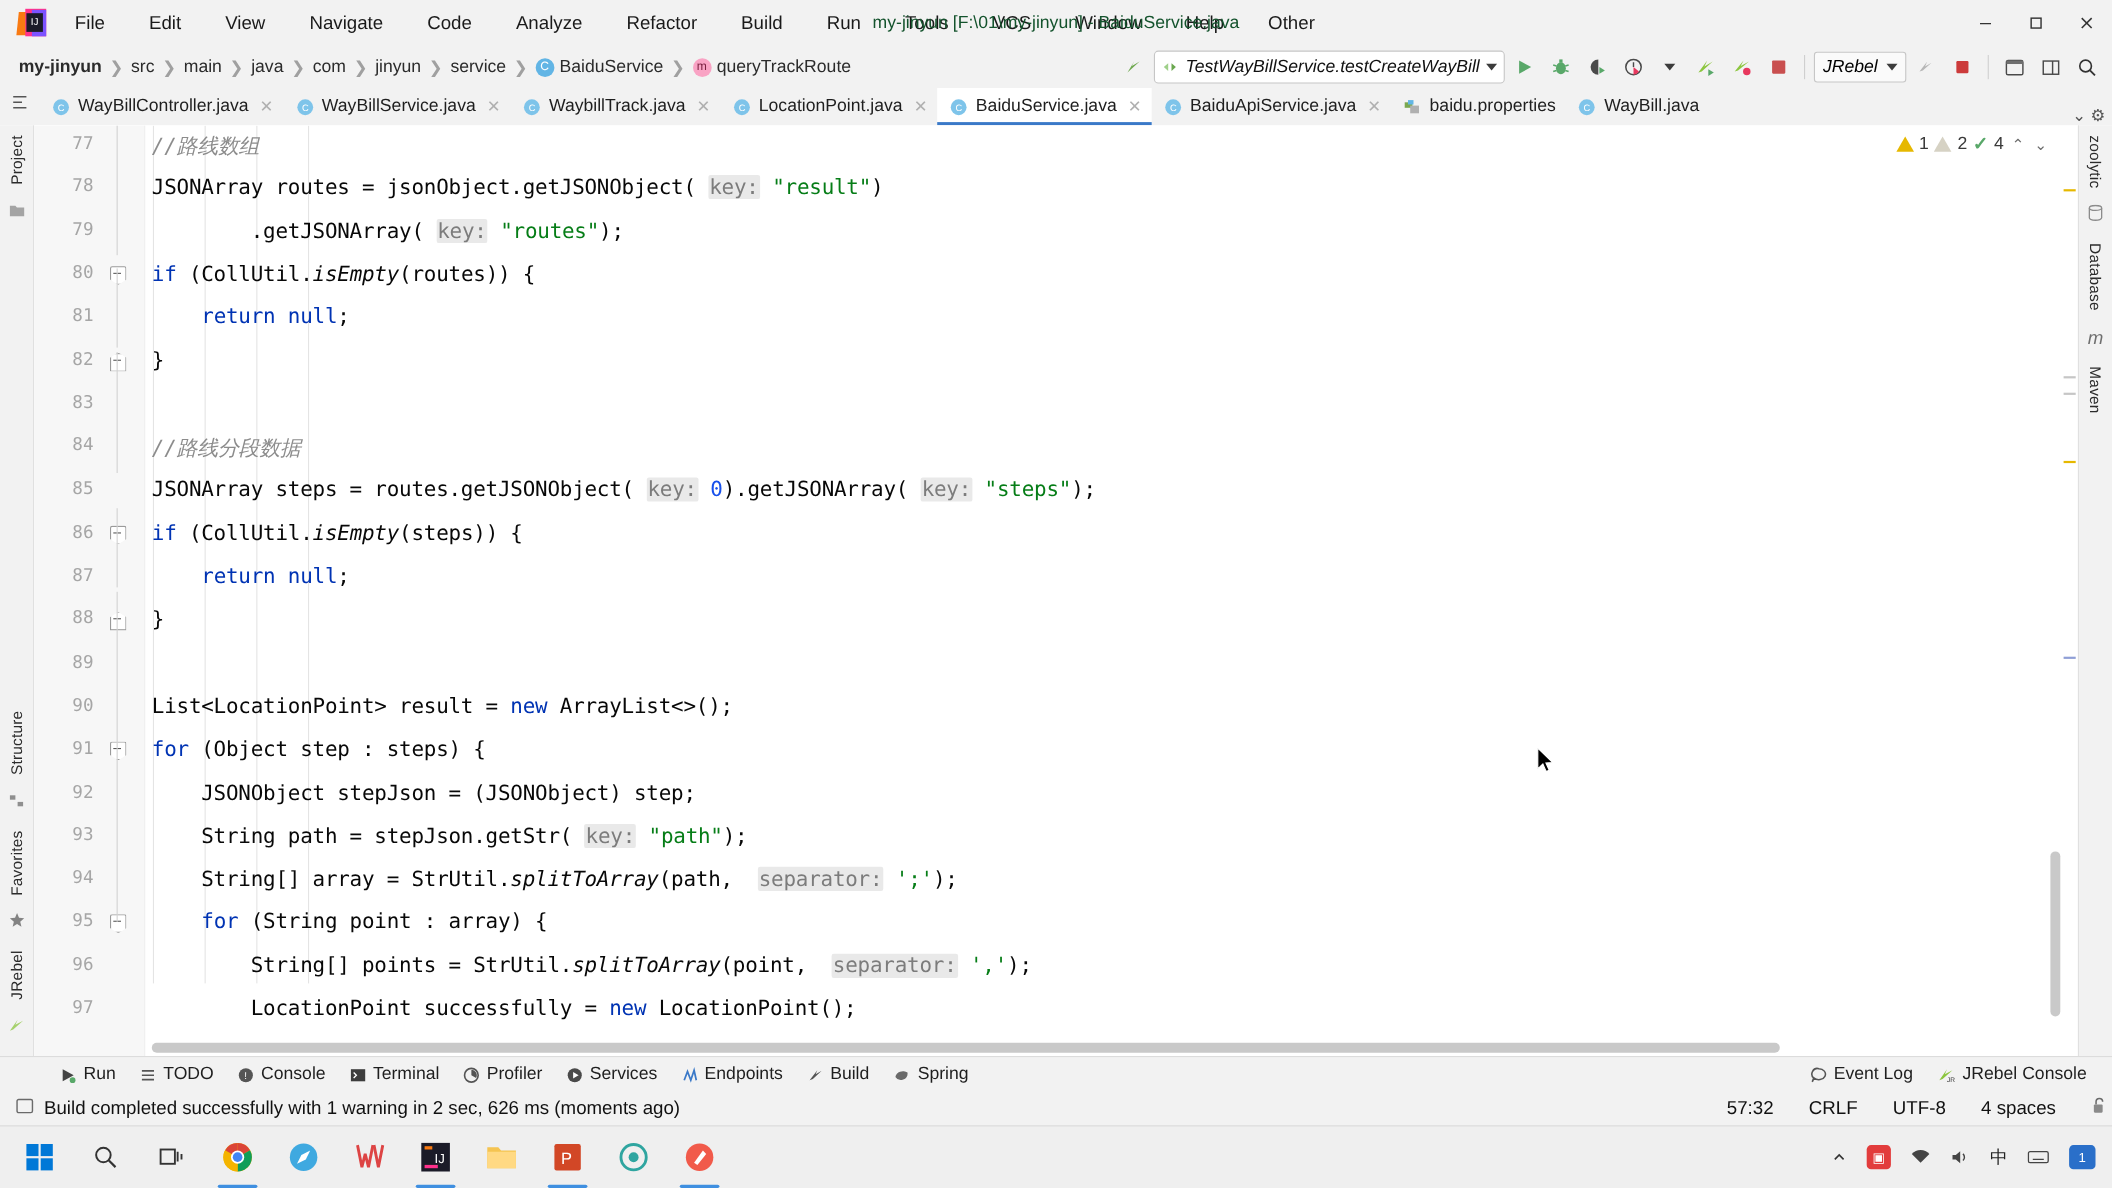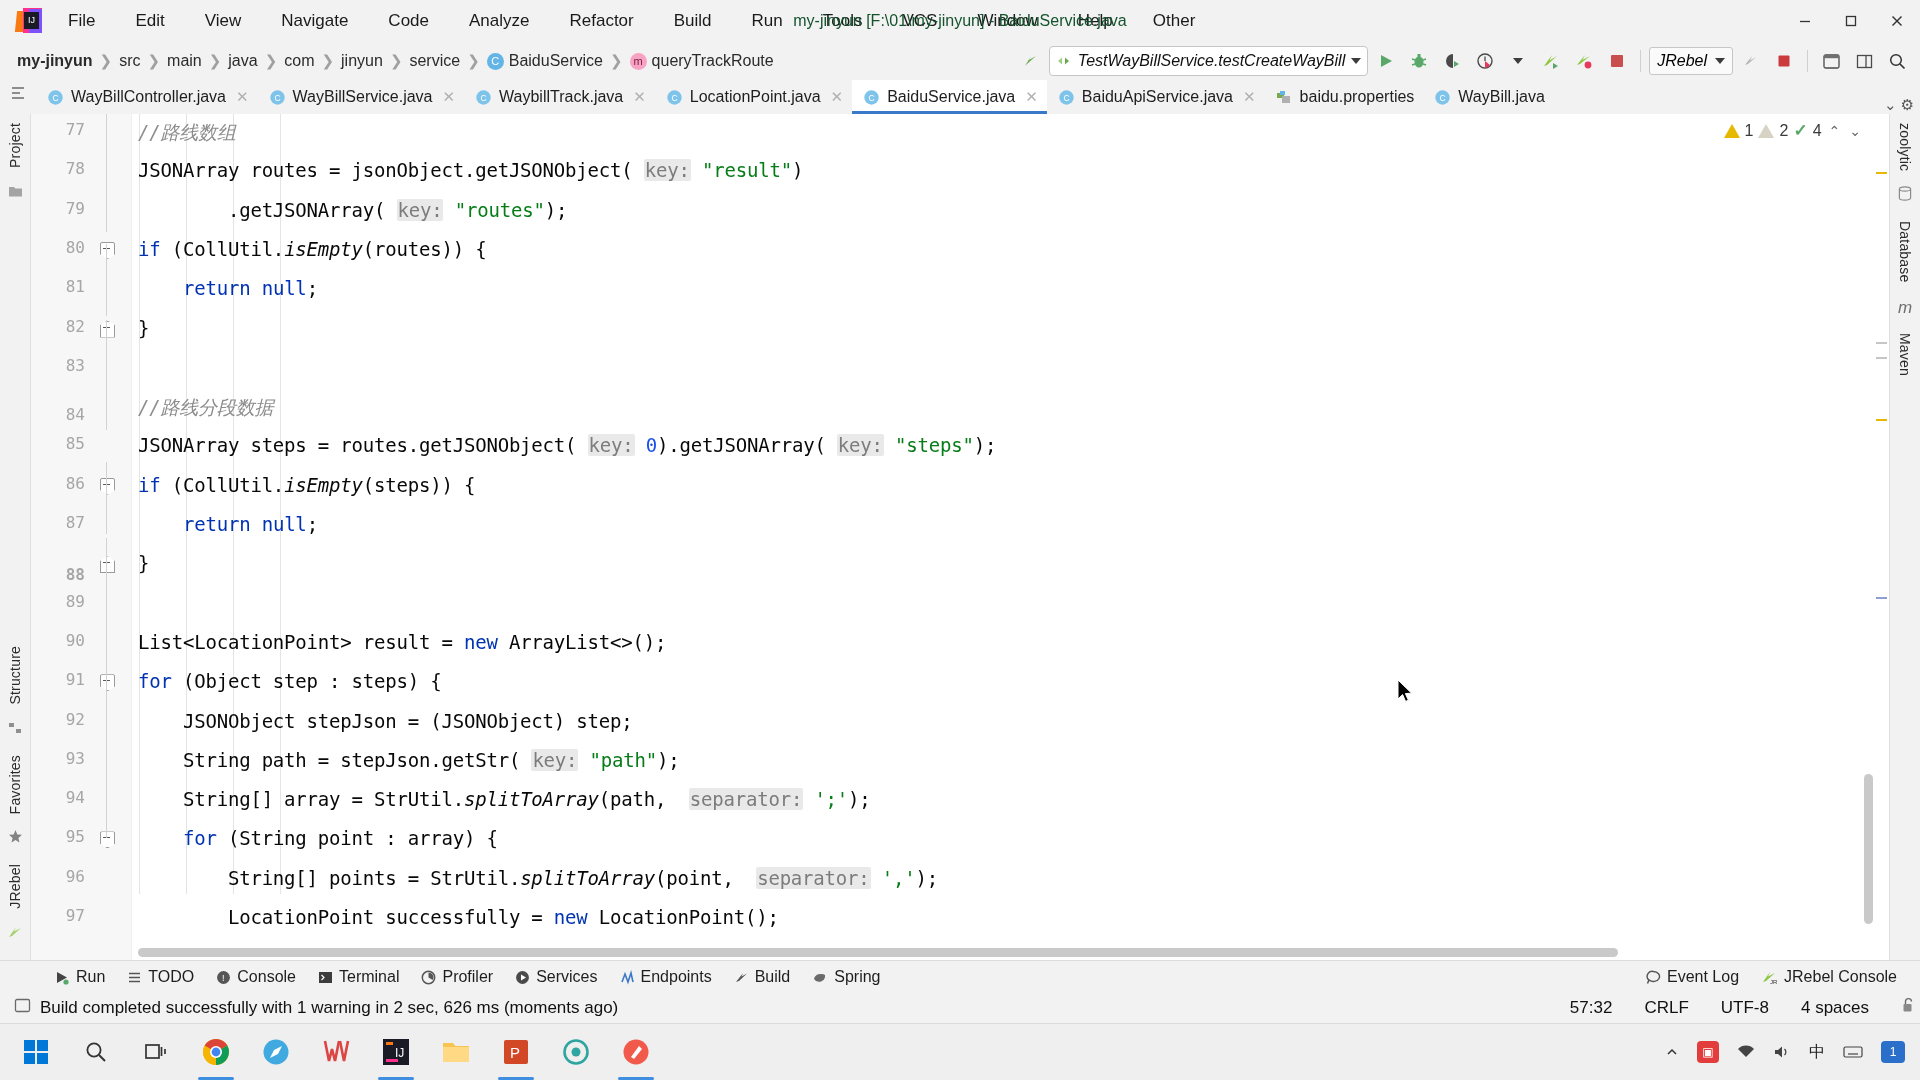--- a/index.html
+++ b/index.html
@@ -430,26 +430,26 @@
       <div class="gutter" id="gutter">
           <div class="lineno" style="top: 6px;">77</div>
           <div class="lineno" style="top: 45.3px;">78</div>
           <div class="lineno" style="top: 84.6px;">79</div>
           <div class="lineno" style="top: 123.9px;">80</div>
           <div class="fold start" style="top: 127.9px;"></div>
           <div class="lineno" style="top: 163.2px;">81</div>
           <div class="lineno" style="top: 202.5px;">82</div>
           <div class="fold end" style="top: 206.5px;"></div>
           <div class="lineno" style="top: 241.8px;">83</div>
-          <div class="lineno" style="top: 291px;">84</div>
+          <div class="lineno" style="top: 280px;">84</div>
           <div class="lineno" style="top: 320.4px;">85</div>
           <div class="lineno" style="top: 359.7px;">86</div>
           <div class="fold start" style="top: 363.7px;"></div>
           <div class="lineno" style="top: 399px;">87</div>
-          <div class="lineno" style="top: 451px; font-weight: bold;">88</div>
+          <div class="lineno" style="top: 437px;">88</div>
           <div class="fold end" style="top: 442.3px;"></div>
           <div class="lineno" style="top: 477.6px;">89</div>
           <div class="lineno" style="top: 516.9px;">90</div>
           <div class="lineno" style="top: 556.2px;">91</div>
           <div class="fold start" style="top: 560.2px;"></div>
           <div class="lineno" style="top: 595.5px;">92</div>
           <div class="lineno" style="top: 634.8px;">93</div>
           <div class="lineno" style="top: 674.1px;">94</div>
           <div class="lineno" style="top: 713.4px;">95</div>
           <div class="fold start" style="top: 717.4px;"></div>

